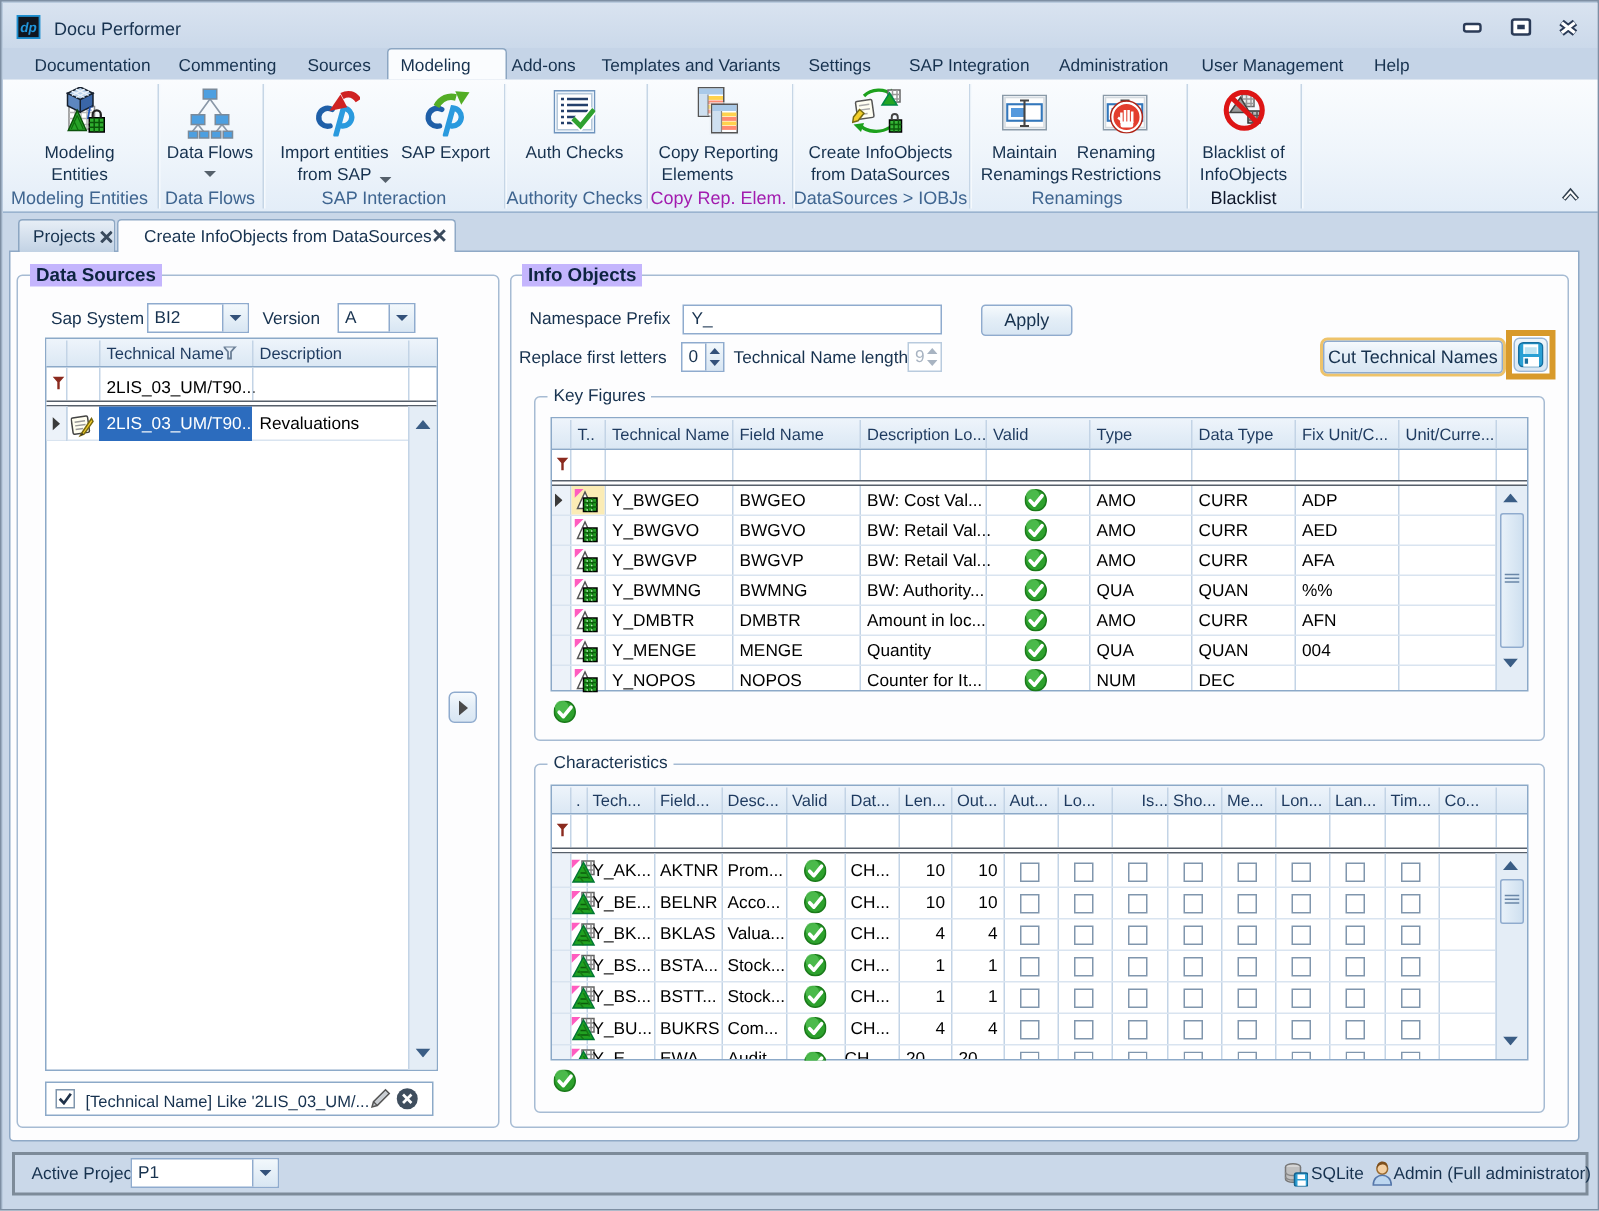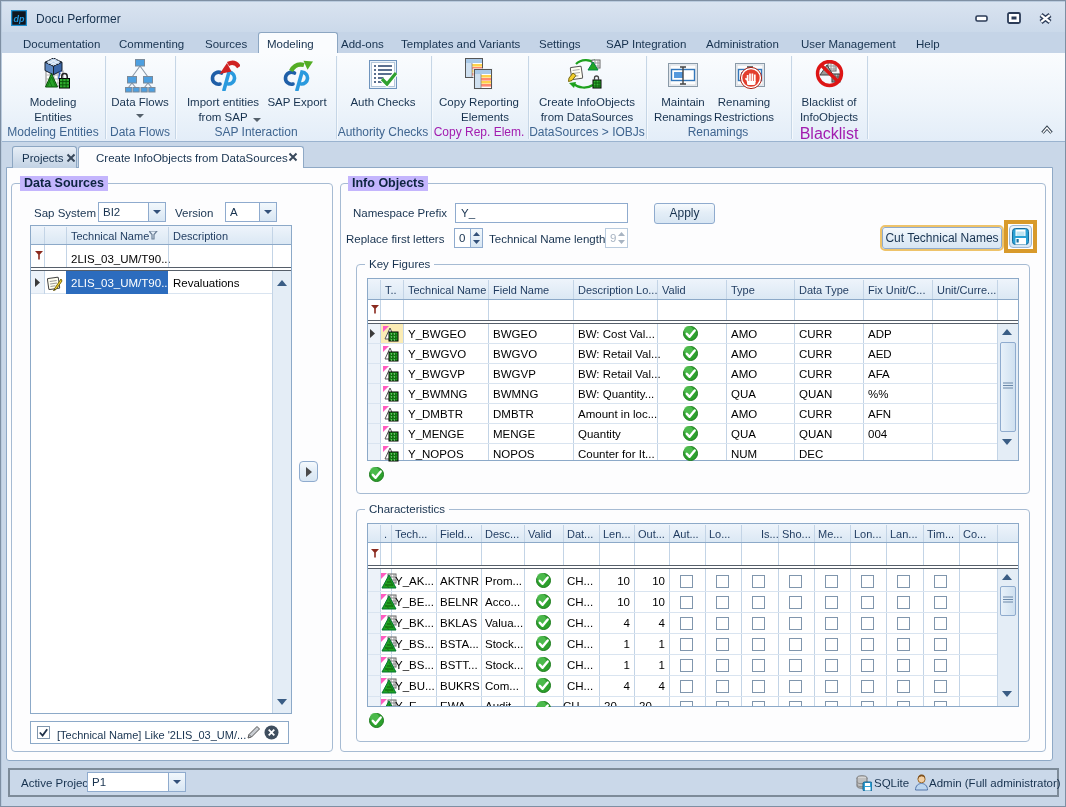--- a/index.html
+++ b/index.html
@@ -141,21 +141,21 @@
         <rect x="1" y="1" width="16" height="4" fill="#a9c9e8"></rect>
         <rect x="1" y="5" width="6" height="14" fill="#cfe0f0"></rect>
         <rect x="7" y="6" width="10" height="2.6" fill="#ffd24d"></rect>
         <rect x="7" y="9" width="10" height="2.6" fill="#ff8a70"></rect>
         <rect x="7" y="12" width="10" height="2.6" fill="#ffd24d"></rect>
         <rect x="7" y="15" width="10" height="2.6" fill="#ff8a70"></rect>
         <path d="M7,5 v14" stroke="#888" stroke-width="0.8"></path>
       </g>
     </svg>
 <div class="tx" style="left:478px;top:94px;transform:translateX(-50%);">Copy Reporting</div>
-<div class="tx" style="left:478px;top:109px;transform:translateX(-50%);padding-left:12px;">Elements</div>
+<div class="tx" style="left:458px;top:109px;transform:translateX(-50%);padding-left:12px;">Elements</div>
 <div class="a" style="left:478px;top:124px;transform:translateX(-50%);white-space:nowrap;color:#a21caf;font-size:12px;">Copy Rep. Elem.</div>
 <svg class="a" style="left:567px;top:57px;width:34px;height:33px;" width="34" height="33" viewBox="0 0 34 33">
       <path d="M8,6 C13,1 22,1 26,5" fill="none" stroke="#1da11d" stroke-width="2.2"></path>
       <polygon points="26,1 31,6 24,8" fill="#1da11d"></polygon>
       <path d="M25,27 C19,31 10,30 6,26" fill="none" stroke="#1da11d" stroke-width="2.2"></path>
       <polygon points="6,30 1,25 8,24" fill="#1da11d"></polygon>
       <rect x="3" y="9" width="11" height="12" rx="1" fill="#fffef2" stroke="#555" transform="rotate(-8 8 15)"></rect>
       <path d="M5,12 h7 M5,15 h7 M5,18 h5" stroke="#aaa" transform="rotate(-8 8 15)"></path>
       <path d="M1,20 l4,-5 3,2.5 -4,5 -3.5,1 z" fill="#f2ce2a" stroke="#776a10"></path>
       <rect x="24" y="2" width="8" height="8" fill="#fff" stroke="#666"></rect>
@@ -196,21 +196,21 @@
       <rect x="13" y="3" width="8" height="8" fill="#eee" stroke="#666"></rect>
       <path d="M13,6 h8 M13,9 h8 M16,3 v8 M19,3 v8" stroke="#999"></path>
       <polygon points="12,5 18,15 5,15" fill="#9a9a9a" stroke="#444"></polygon>
       <rect x="17" y="14" width="8" height="8" fill="#bbb" stroke="#333"></rect>
       <path d="M17,17 h8 M17,20 h8 M20,14 v8 M23,14 v8" stroke="#555"></path>
       <circle cx="14.5" cy="13.5" r="12" fill="none" stroke="#dd1515" stroke-width="3.4"></circle>
       <path d="M6,5 L23.5,22" stroke="#dd1515" stroke-width="3.4"></path>
     </svg>
 <div class="tx" style="left:828px;top:94px;transform:translateX(-50%);">Blacklist of</div>
 <div class="tx" style="left:828px;top:109px;transform:translateX(-50%);">InfoObjects</div>
-<div class="a" style="left:828px;top:124px;transform:translateX(-50%);white-space:nowrap;color:#a21caf;font-size:16px;">Blacklist</div>
+<div class="a" style="left:828px;top:124px;transform:translateX(-50%);white-space:nowrap;color:#0f172a;font-size:12px;">Blacklist</div>
 <svg class="a" style="left:1040px;top:123px;width:12px;height:11px;" width="12" height="11" viewBox="0 0 12 11">
       <path d="M1.5,8.8 L6,3.6 L10.5,8.8" stroke="#32404f" stroke-width="3.2" fill="none"></path>
       <path d="M1.8,8.6 L6,3.9 L10.2,8.6" stroke="#fff" stroke-width="1.4" fill="none"></path>
     </svg>
 <div class="a" style="left:1px;top:141px;width:1064px;height:665px;background:#c9d7e8;"></div>
 <div class="a" style="left:5px;top:166px;width:1047px;height:594px;background:#fdfdfe;border:1px solid #8fa9c6;border-radius:0 0 3px 3px;box-sizing:border-box;"></div>
 <div class="a" style="left:11px;top:145px;width:65px;height:22px;background:linear-gradient(#e7eef6,#c2d2e4);border:1px solid #8ca6c2;border-bottom:none;border-radius:3px 3px 0 0;box-sizing:border-box;"></div>
 <div class="tx" style="left:21px;top:150px;">Projects</div>
 <svg class="a" style="left:65px;top:152px;width:9px;height:9px;" width="9" height="9" viewBox="0 0 9 9">
       <path d="M1.5,1.5 L8.5,8.5 M8.5,1.5 L1.5,8.5" stroke="#39495c" stroke-width="2"></path>
@@ -444,21 +444,21 @@
 <div class="a" style="left:367px;top:402px;width:650px;height:1px;background:#d9e4f0;"></div>
 <svg class="a" style="left:382px;top:385px;width:16px;height:16px;" width="16" height="16" viewBox="0 0 16 16">
       <polygon points="0,0 6,0 0,6" fill="#ff5cc0"></polygon>
       <polygon points="7,2 12,13 2,13" fill="#fff" stroke="#555" stroke-width="1"></polygon>
       <rect x="6" y="6" width="9" height="9" fill="#21a121" stroke="#000"></rect>
       <path d="M6,9 h9 M6,12 h9 M9,6 v9 M12,6 v9" stroke="#0c5c0c" stroke-width="1"></path>
       <path d="M8,8 h1 M11,8 h1 M8,11 h1 M11,11 h1 M8,14 h1 M11,14 h1" stroke="#baf0ba" stroke-width="1"></path>
     </svg>
 <div class="gt" style="left:407px;top:386px;">Y_BWMNG</div>
 <div class="gt" style="left:492px;top:386px;">BWMNG</div>
-<div class="gt" style="left:577px;top:386px;">BW: Quantity...</div>
+<div class="gt" style="left:577px;top:386px;">BW: Authority...</div>
 <svg class="a" style="left:682px;top:385px;width:15px;height:15px;" width="15" height="15" viewBox="0 0 15 15">
       <circle cx="7.5" cy="7.5" r="7.0" fill="#2da12d" stroke="#1a7a1a"></circle>
       <circle cx="5.5" cy="4.5" r="4.5" fill="#52c052" opacity="0.8"></circle>
       <path d="M3.75,7.800000000000001 L6.6,10.799999999999999 L11.700000000000001,4.5" stroke="#fff" stroke-width="2.4" fill="none" stroke-linecap="round" stroke-linejoin="round"></path>
     </svg>
 <div class="gt" style="left:730px;top:386px;">QUA</div>
 <div class="gt" style="left:798px;top:386px;">QUAN</div>
 <div class="gt" style="left:867px;top:386px;">%%</div>
 <div class="a" style="left:367px;top:422px;width:650px;height:1px;background:#d9e4f0;"></div>
 <svg class="a" style="left:382px;top:405px;width:16px;height:16px;" width="16" height="16" viewBox="0 0 16 16">

